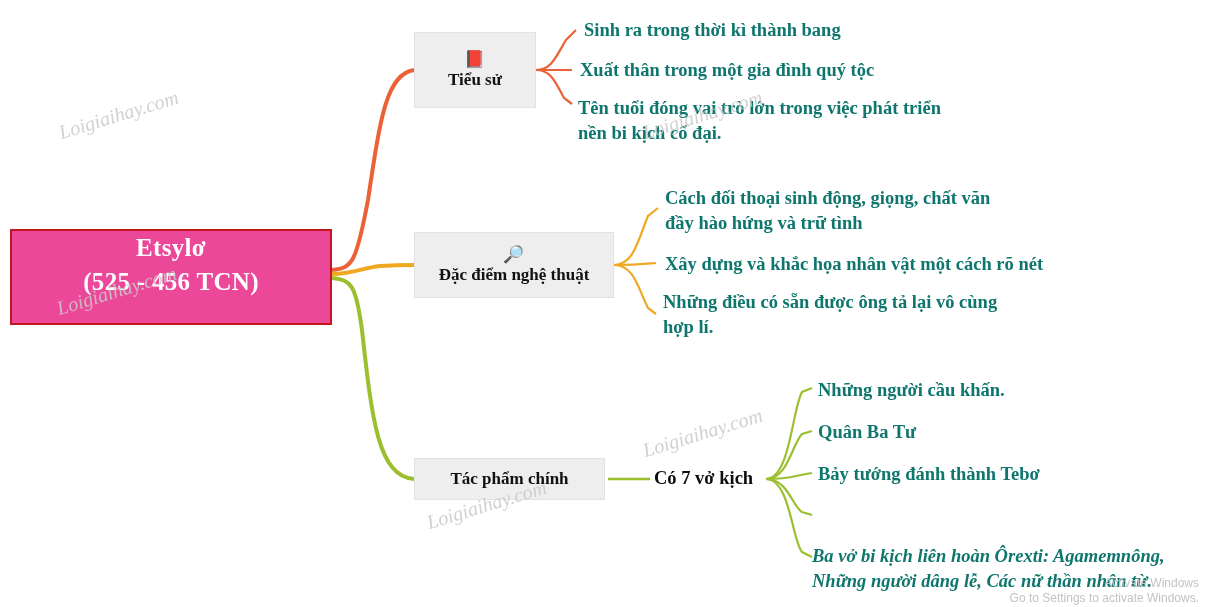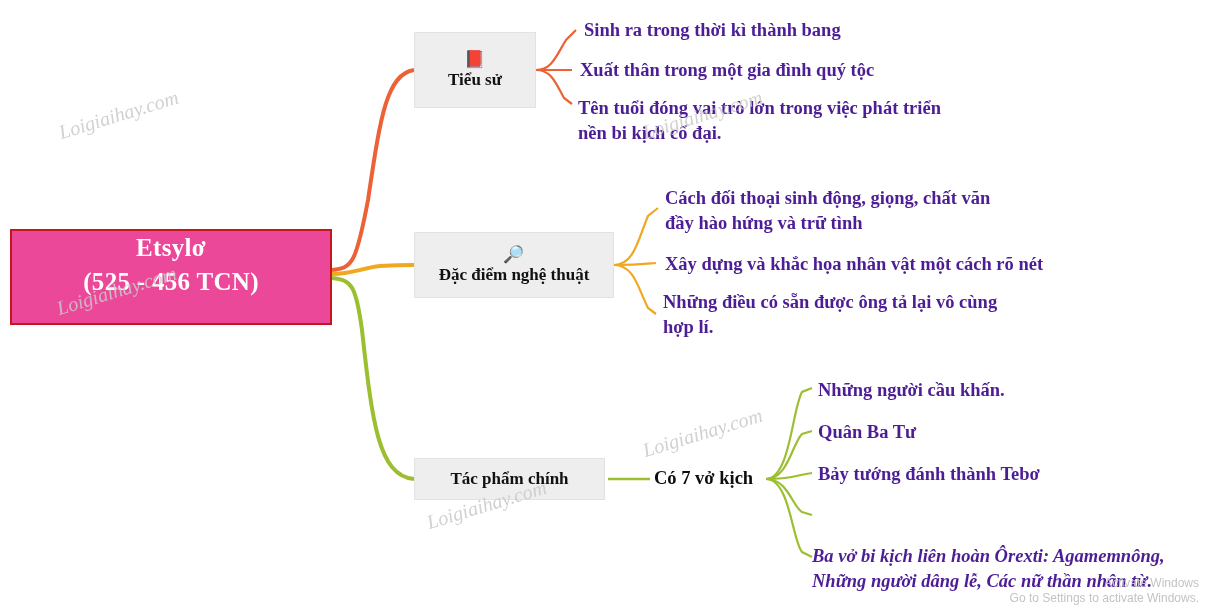--- a/index.html
+++ b/index.html
@@ -68,21 +68,21 @@
     line-height: 1;
     margin-bottom: 2px;
   }
   .branch-node.b1 { left: 414px; top: 32px;  width: 122px; height: 76px; }
   .branch-node.b2 { left: 414px; top: 232px; width: 200px; height: 66px; }
   .branch-node.b3 { left: 414px; top: 458px; width: 191px; height: 42px; }
 
   
   .leaf {
     position: absolute;
-    color: #4c1d95;
+    color: #0f766e;
     font-size: 18.5px;
     font-weight: bold;
     line-height: 1.35;
     white-space: pre-line;
   }
   .mid {
     position: absolute;
     color: #0d0d0d;
     font-size: 18.5px;
     font-weight: bold;

